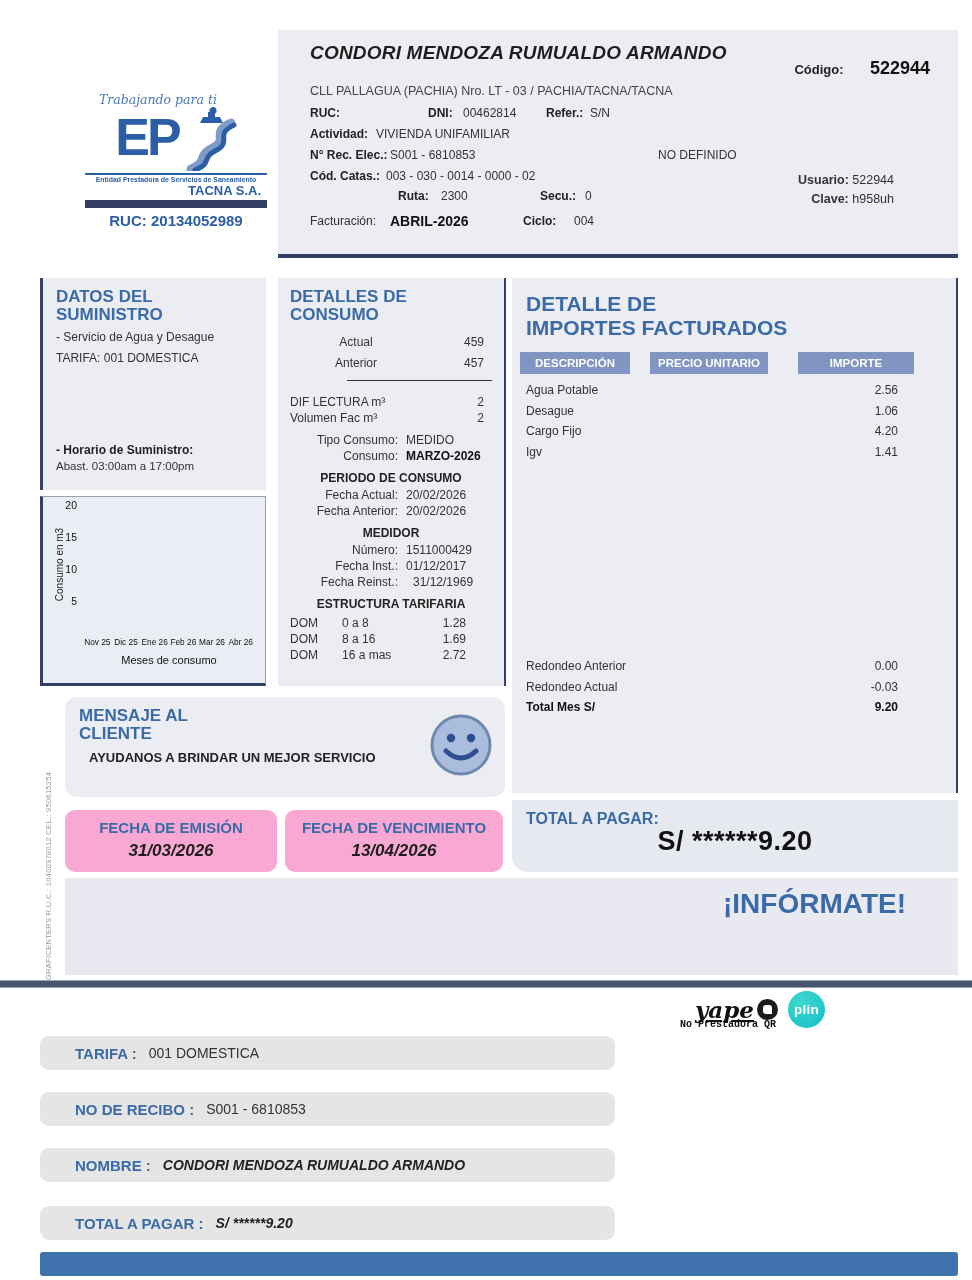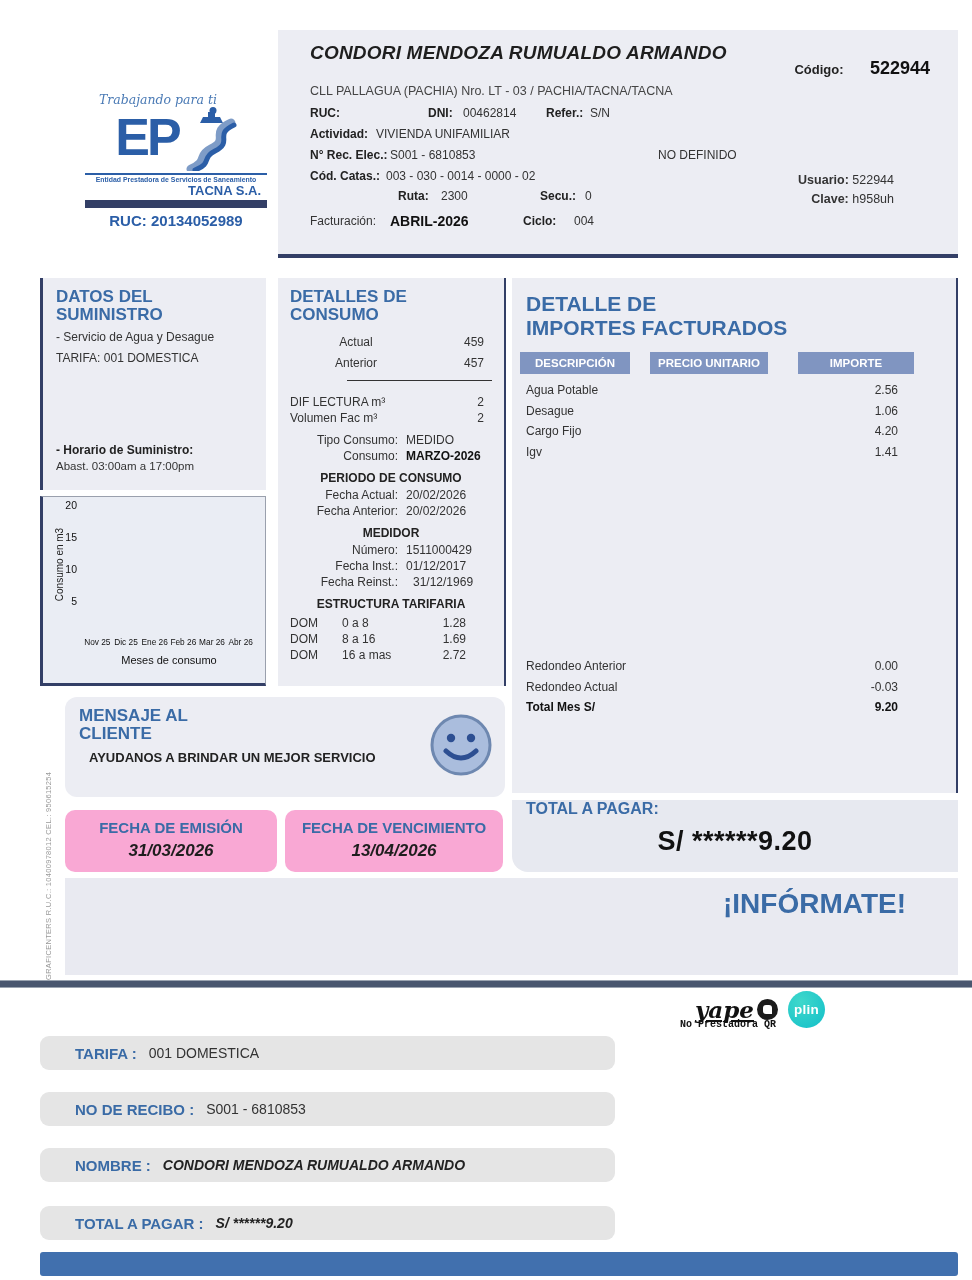--- a/index.html
+++ b/index.html
@@ -113,21 +113,21 @@
   .fecha-box{position:absolute;top:810px;height:62px;background:#f9a8d4;border-radius:10px;
     text-align:center;box-sizing:border-box;padding-top:9px;}
   .fecha-emision{left:65px;width:212px;}
   .fecha-vencimiento{left:285px;width:218px;}
   .f-lbl{font-size:15px;font-weight:bold;color:#3a6ba6;}
   .f-val{font-size:17px;font-weight:bold;font-style:italic;color:#1e1e1e;margin-top:5px;}
 
   
   .total-block{position:absolute;left:512px;top:800px;width:446px;height:72px;
     background:#e7e9f0;border-radius:0 0 0 16px;}
-  .t-lbl{position:absolute;left:14px;top:0;font-size:16px;font-weight:bold;color:#3a6ba6;}
+  .t-lbl{position:absolute;left:14px;top:10px;font-size:16px;font-weight:bold;color:#3a6ba6;}
   .t-val{position:absolute;left:0;right:0;top:26px;text-align:center;font-size:27px;
     font-weight:bold;color:#111;letter-spacing:.5px;}
 
   
   .informate-block{position:absolute;left:65px;top:878px;width:893px;height:97px;background:#e9eaf1;}
   .informate-text{position:absolute;right:52px;top:10px;font-size:28px;font-weight:bold;color:#3a6ba6;}
 
   
   .side-note{position:absolute;left:44px;top:772px;height:208px;writing-mode:vertical-rl;
     transform:rotate(180deg);font-size:7.5px;color:#999;letter-spacing:.3px;white-space:nowrap;}

